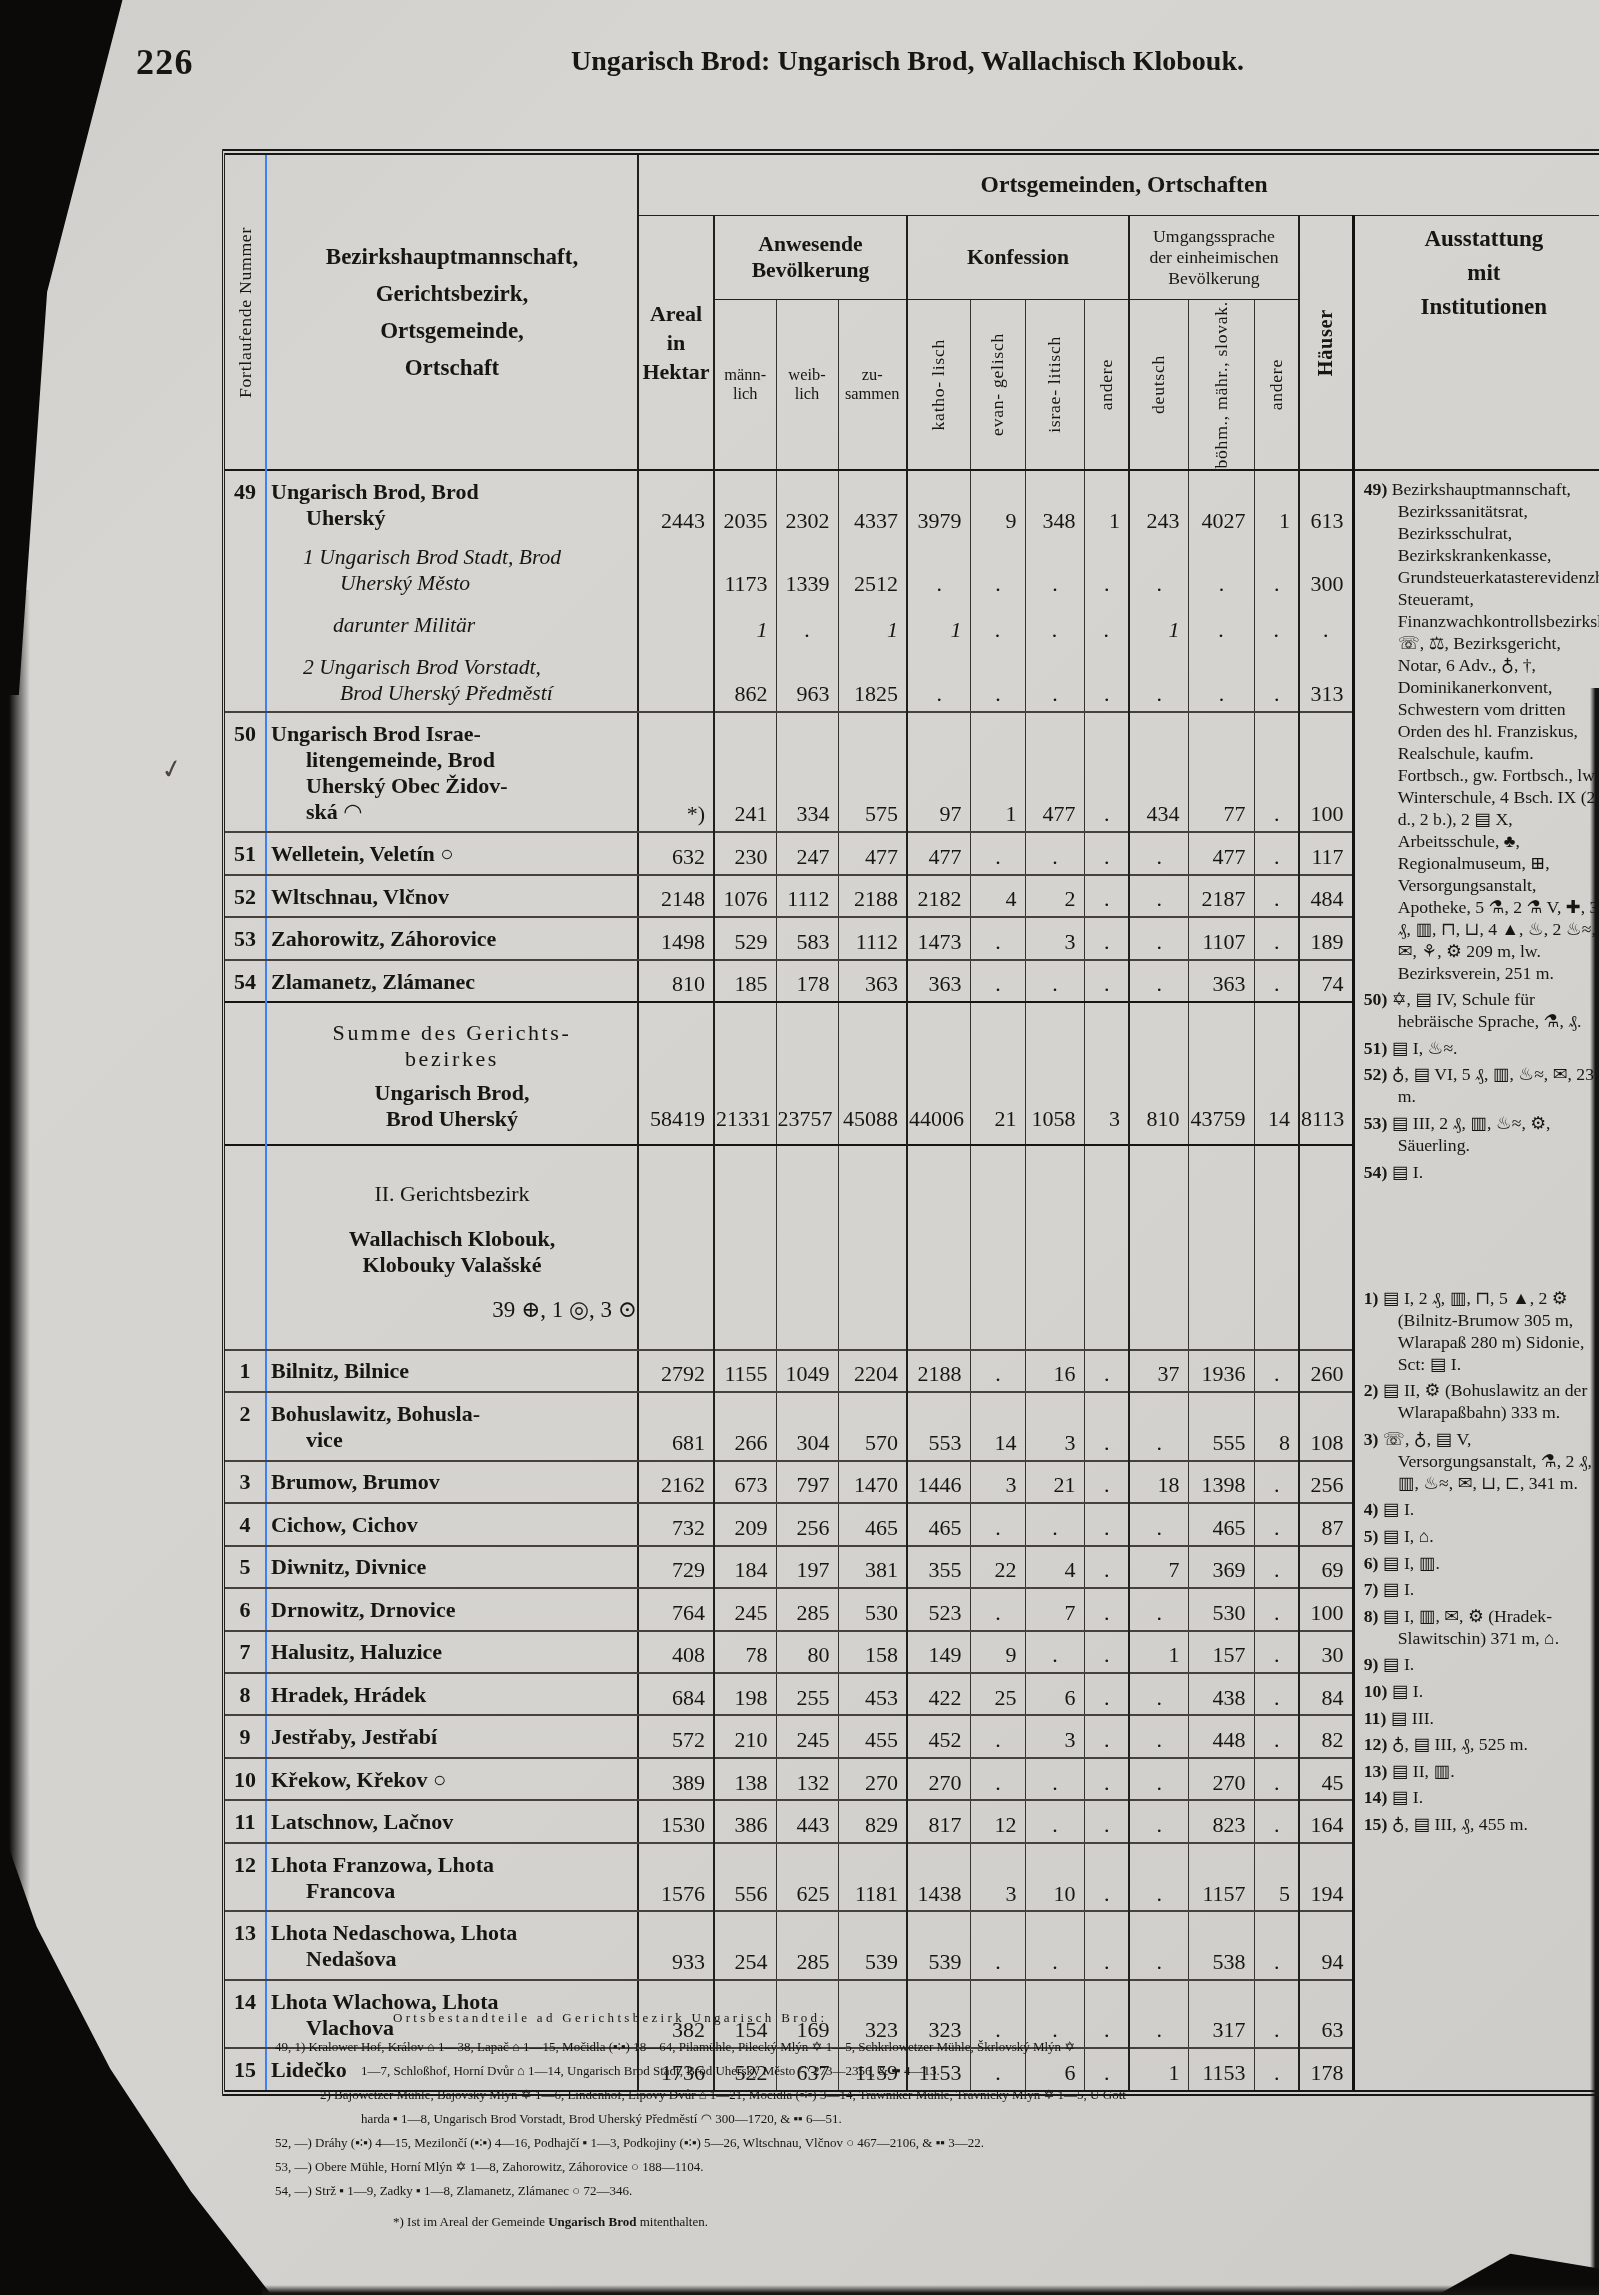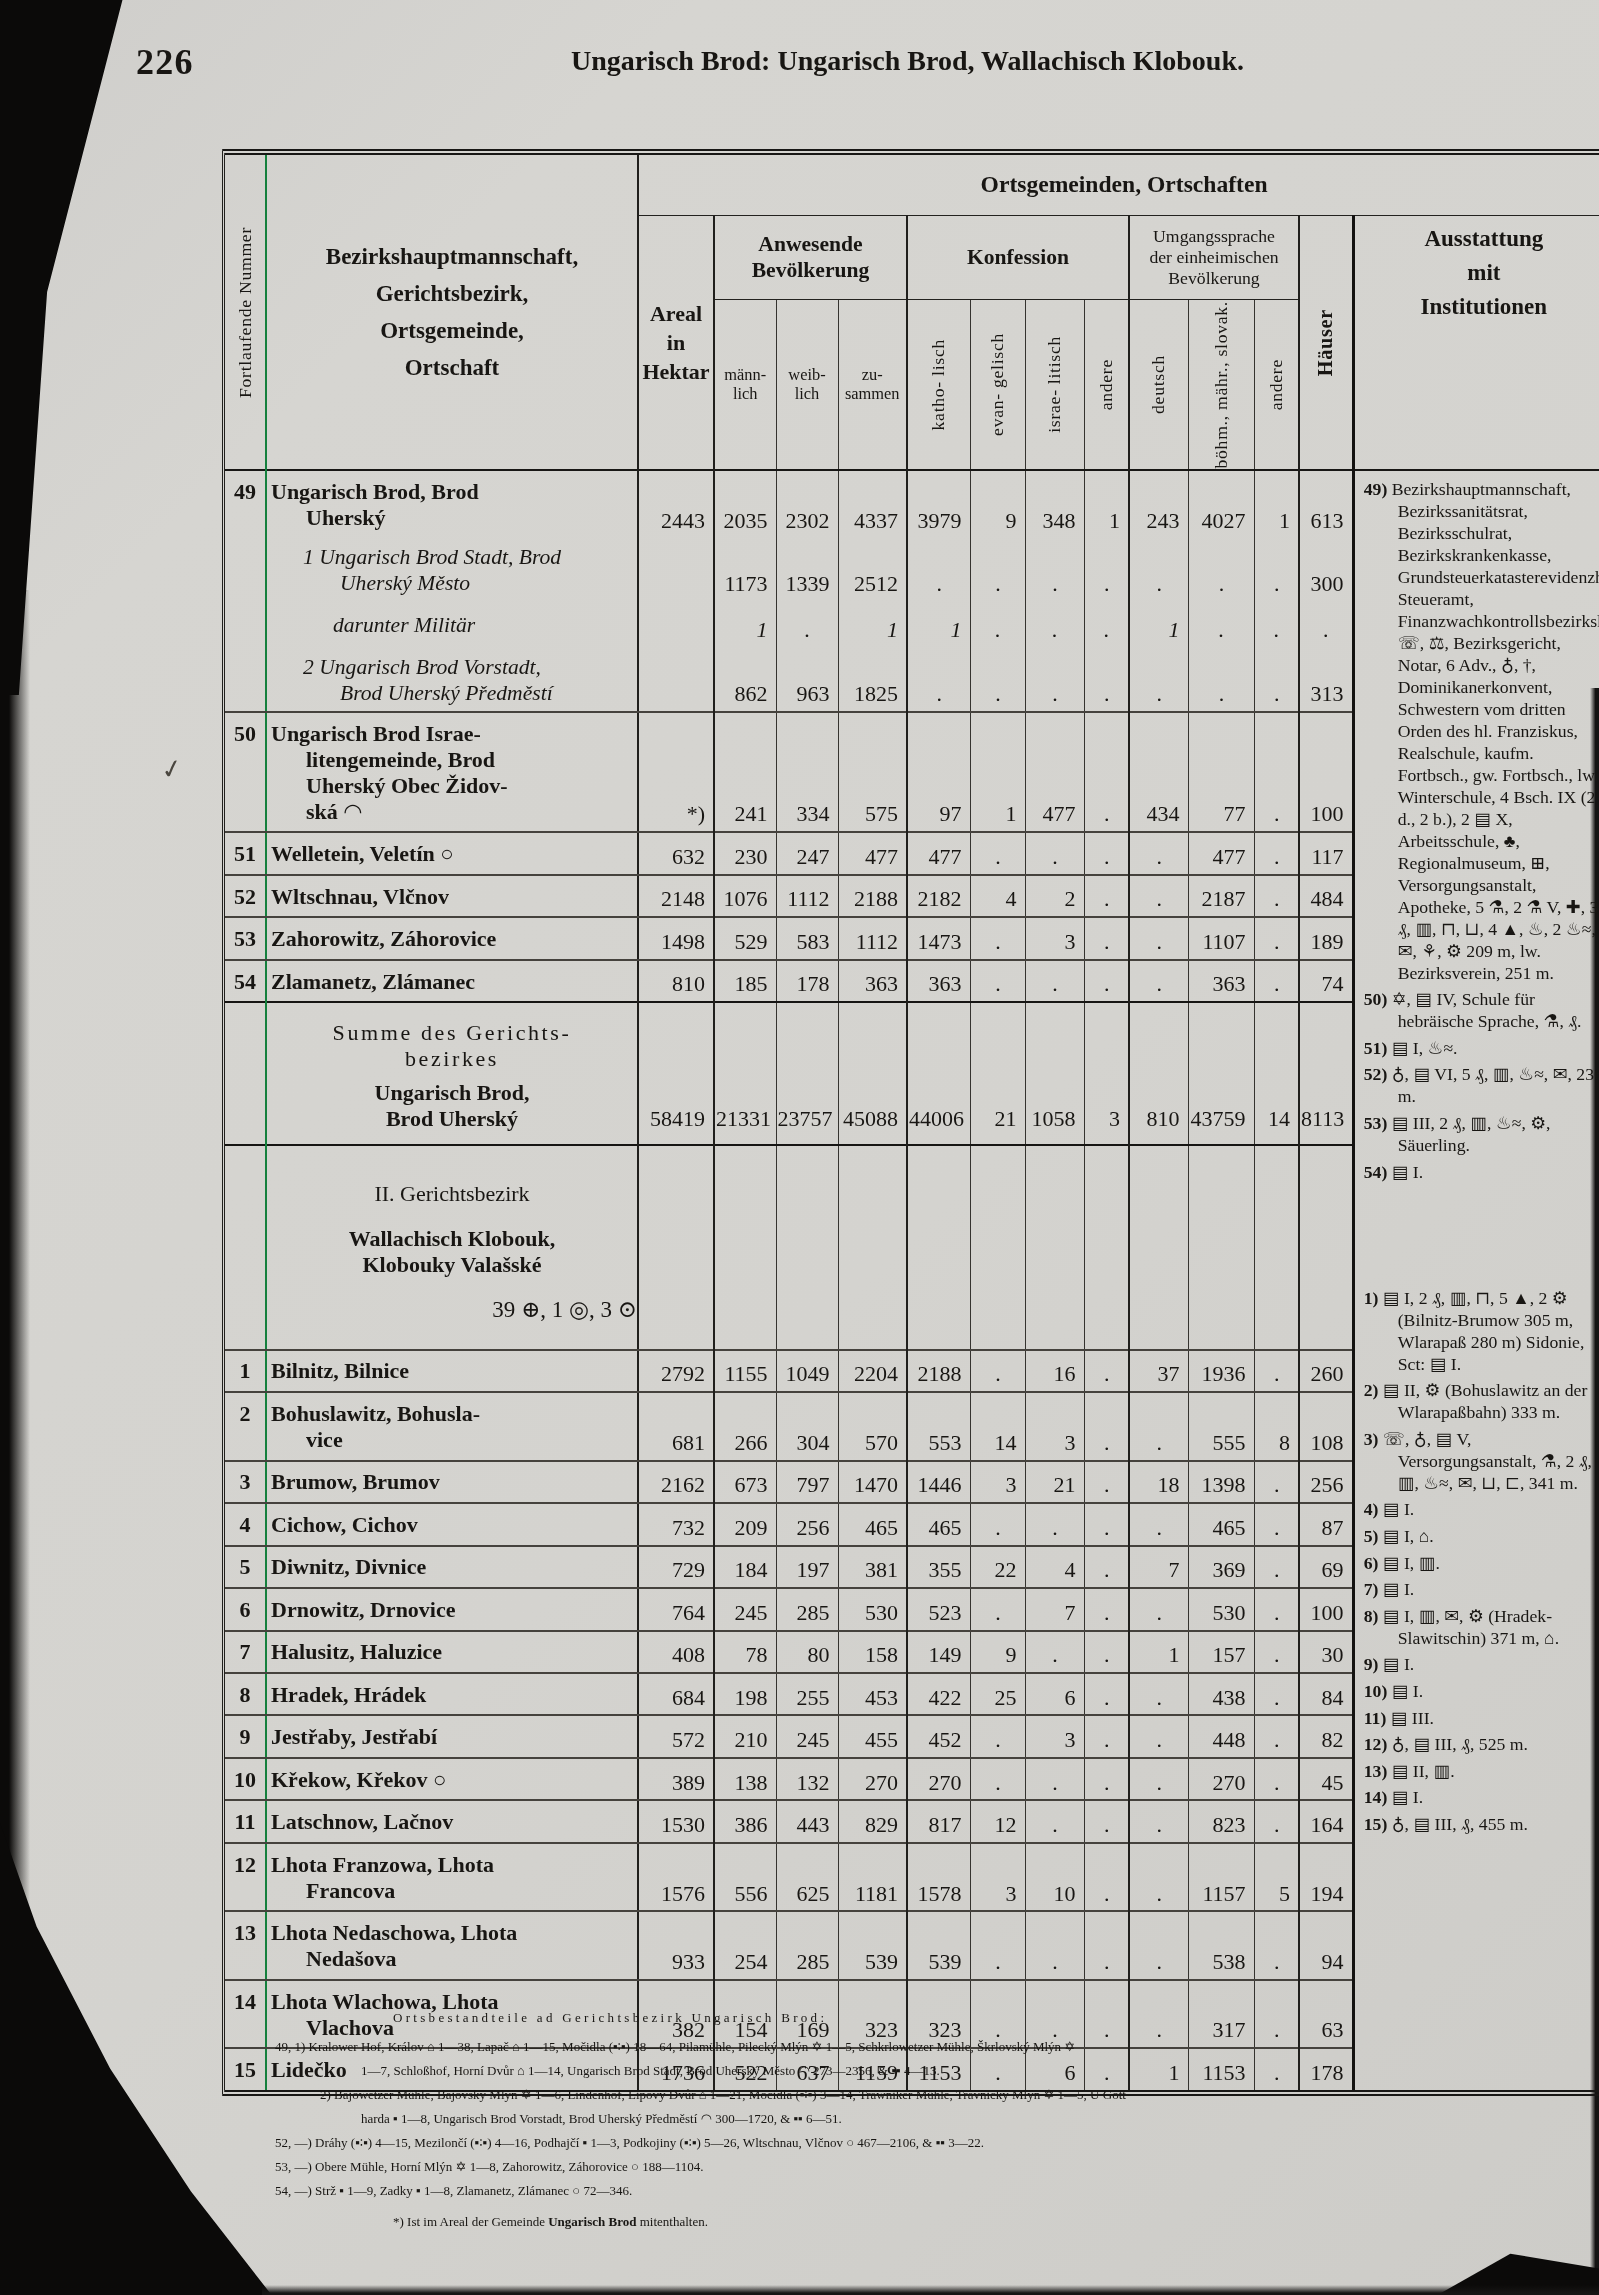--- a/index.html
+++ b/index.html
@@ -30,21 +30,21 @@
     border-top:6.6px double #181715;
     border-bottom:6.6px double #181715;
     border-left:3.3px double #21201d;
     border-right:3.9px solid #181715;
     background:transparent;
   }
   table{border-collapse:collapse;table-layout:fixed;width:100%;}
   td,th{margin:0;box-sizing:border-box;font-weight:normal;vertical-align:bottom;}
 
   
-  .c-name{border-left:2px solid #15803d;}
+  .c-name{border-left:2px solid #3b82f6;}
   .c-areal{border-left:2px solid #201f1c;}
   .c-m,.c-kath,.c-deu,.c-h{border-left:2.6px double #201f1c;}
   .c-w,.c-z,.c-ev,.c-isr,.c-a1,.c-bo,.c-a2{border-left:0.7px solid #35332f;}
   .c-ausst{border-left:3.3px solid #131210;}
 
   
   thead th{vertical-align:middle;text-align:center;}
   .h-span{font-size:23.6px;font-weight:bold;height:60px;border-bottom:1.3px solid #23221f;}
   .h-num{width:41px;}
   .h-name{font-size:23px;font-weight:bold;line-height:37px;white-space:pre-line;}
@@ -614,21 +614,21 @@
           <td class="c-val c-h">164</td>
         </tr>
         <tr class="r-main sep-thin">
           <td class="c-num">12</td>
           <td class="c-name">Lhota Franzowa, Lhota
 Francova</td>
           <td class="c-val c-areal">1576</td>
           <td class="c-val c-m">556</td>
           <td class="c-val c-w">625</td>
           <td class="c-val c-z">1181</td>
-          <td class="c-val c-kath">1578</td>
+          <td class="c-val c-kath">1438</td>
           <td class="c-val c-ev">3</td>
           <td class="c-val c-isr">10</td>
           <td class="c-val c-a1 dot">.</td>
           <td class="c-val c-deu dot">.</td>
           <td class="c-val c-bo">1157</td>
           <td class="c-val c-a2">5</td>
           <td class="c-val c-h">194</td>
         </tr>
         <tr class="r-main sep-thin">
           <td class="c-num">13</td>

